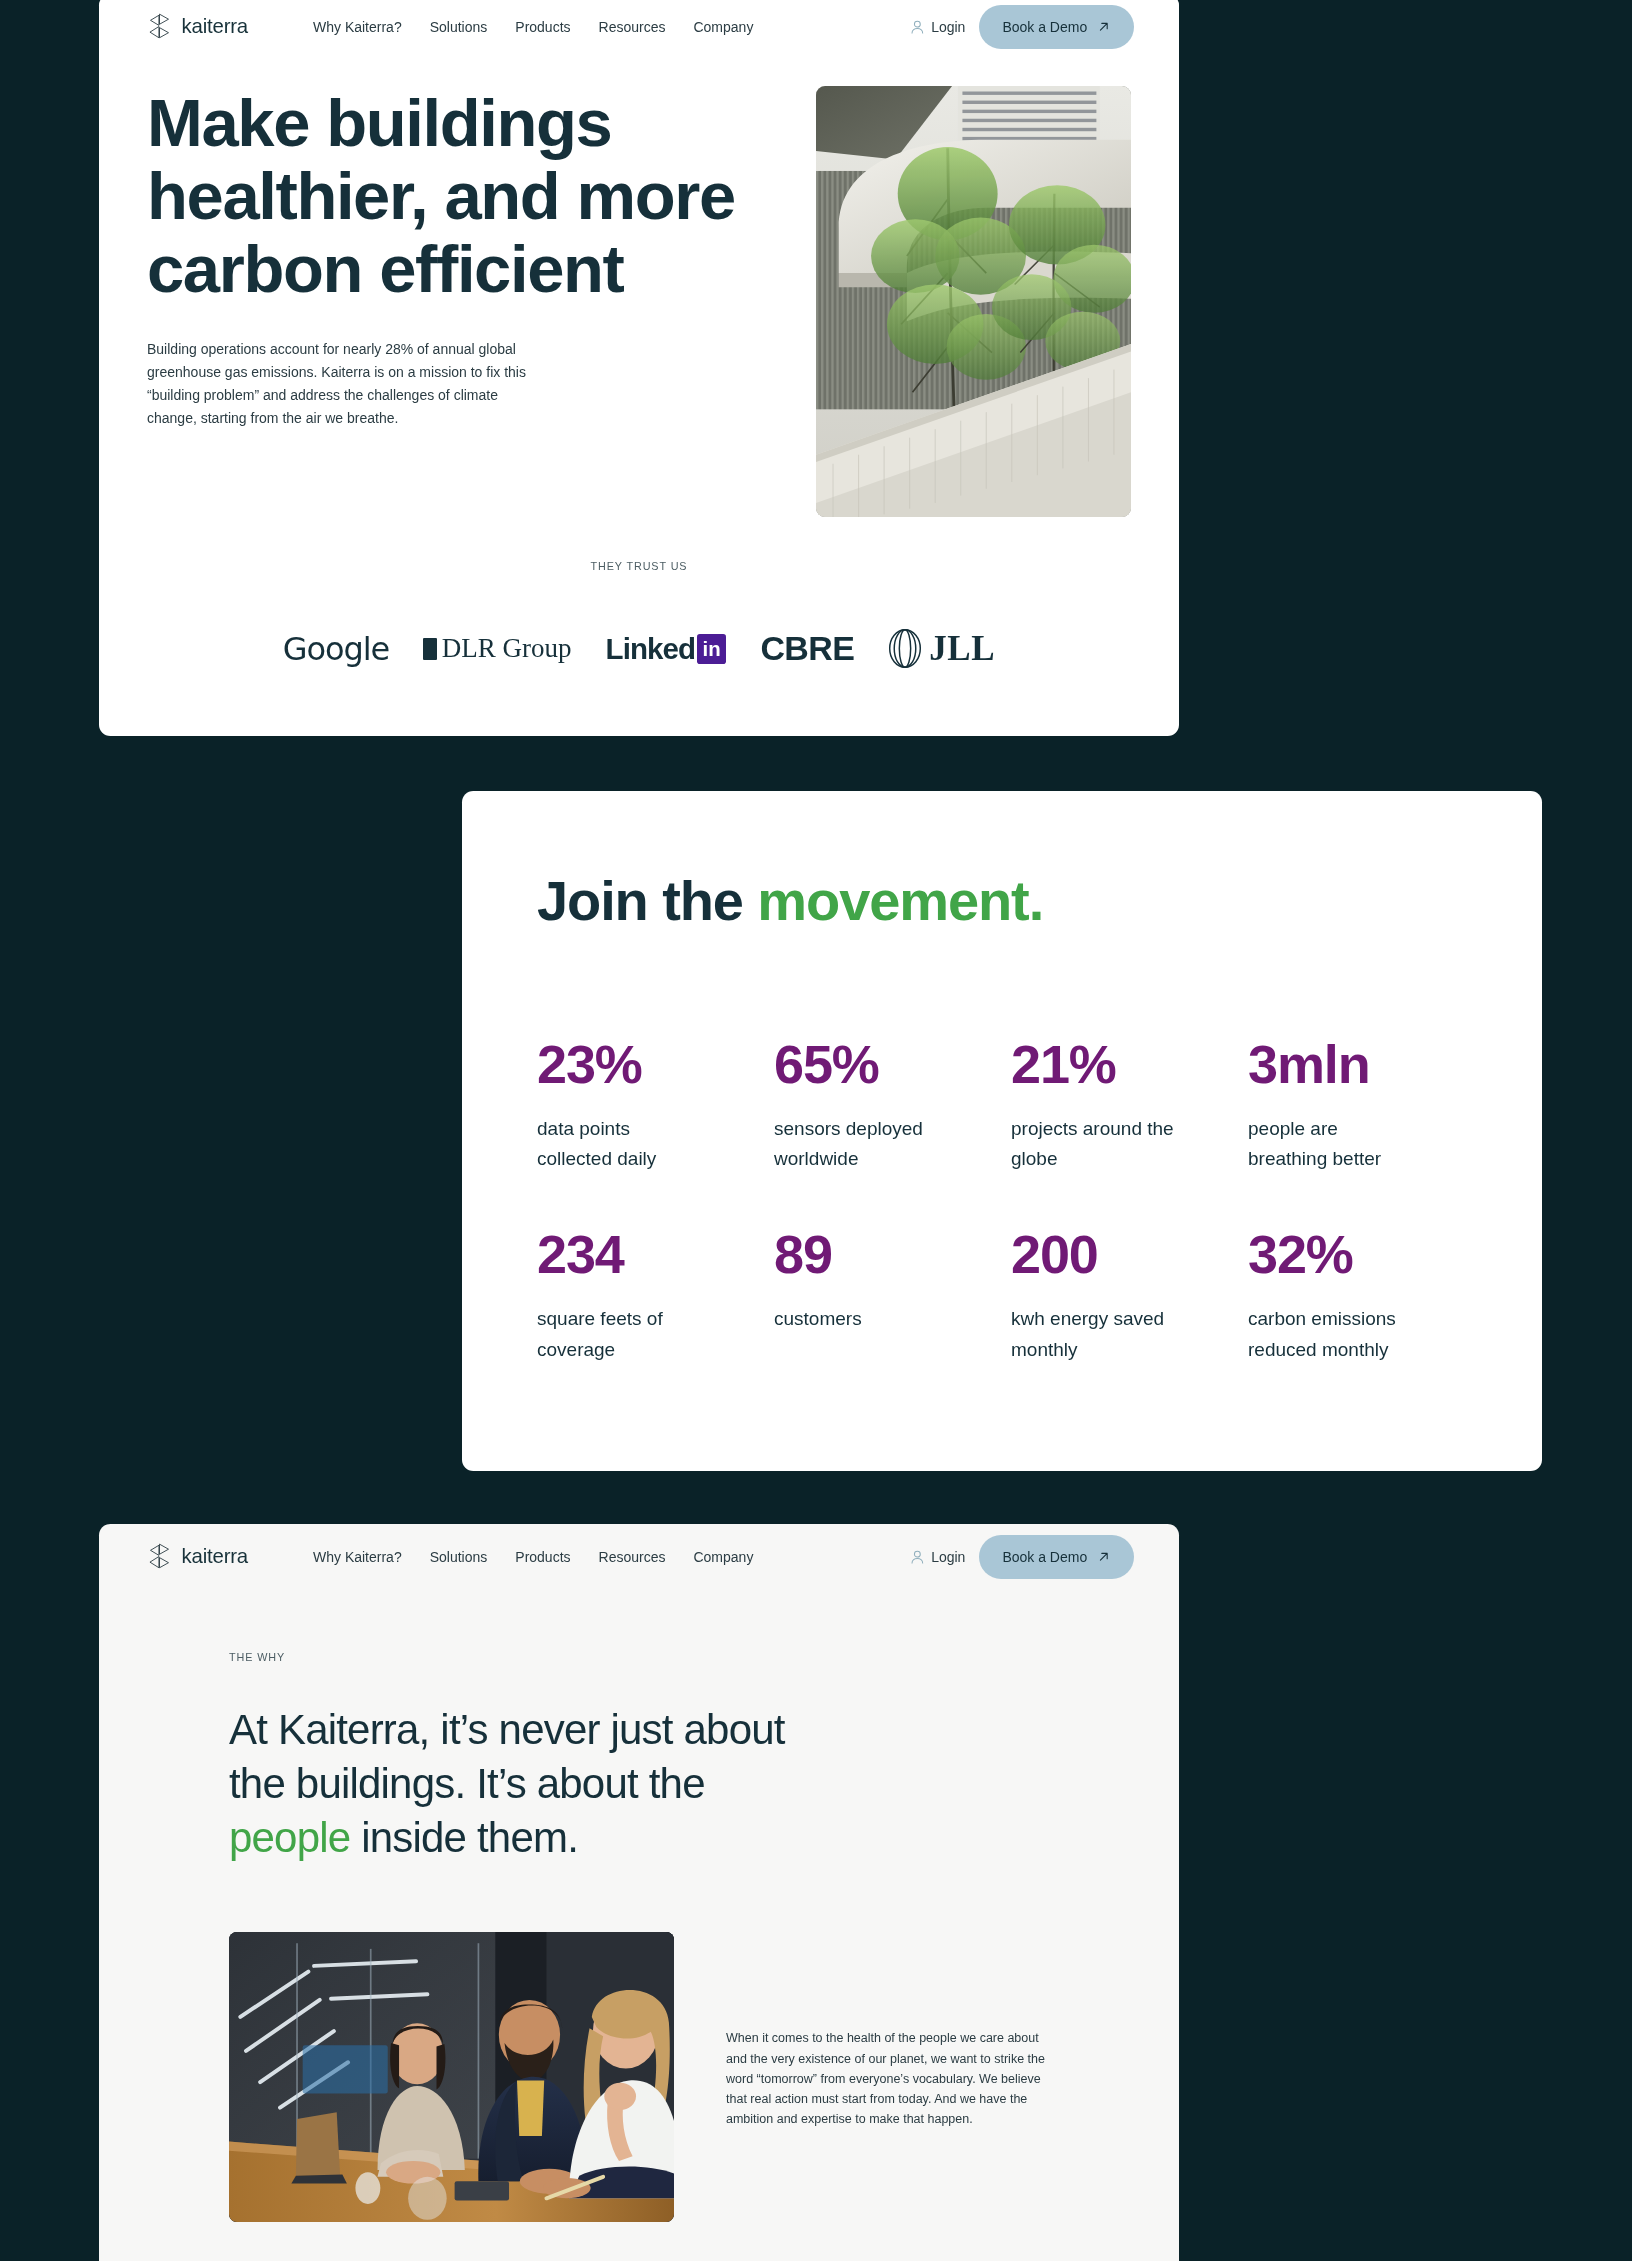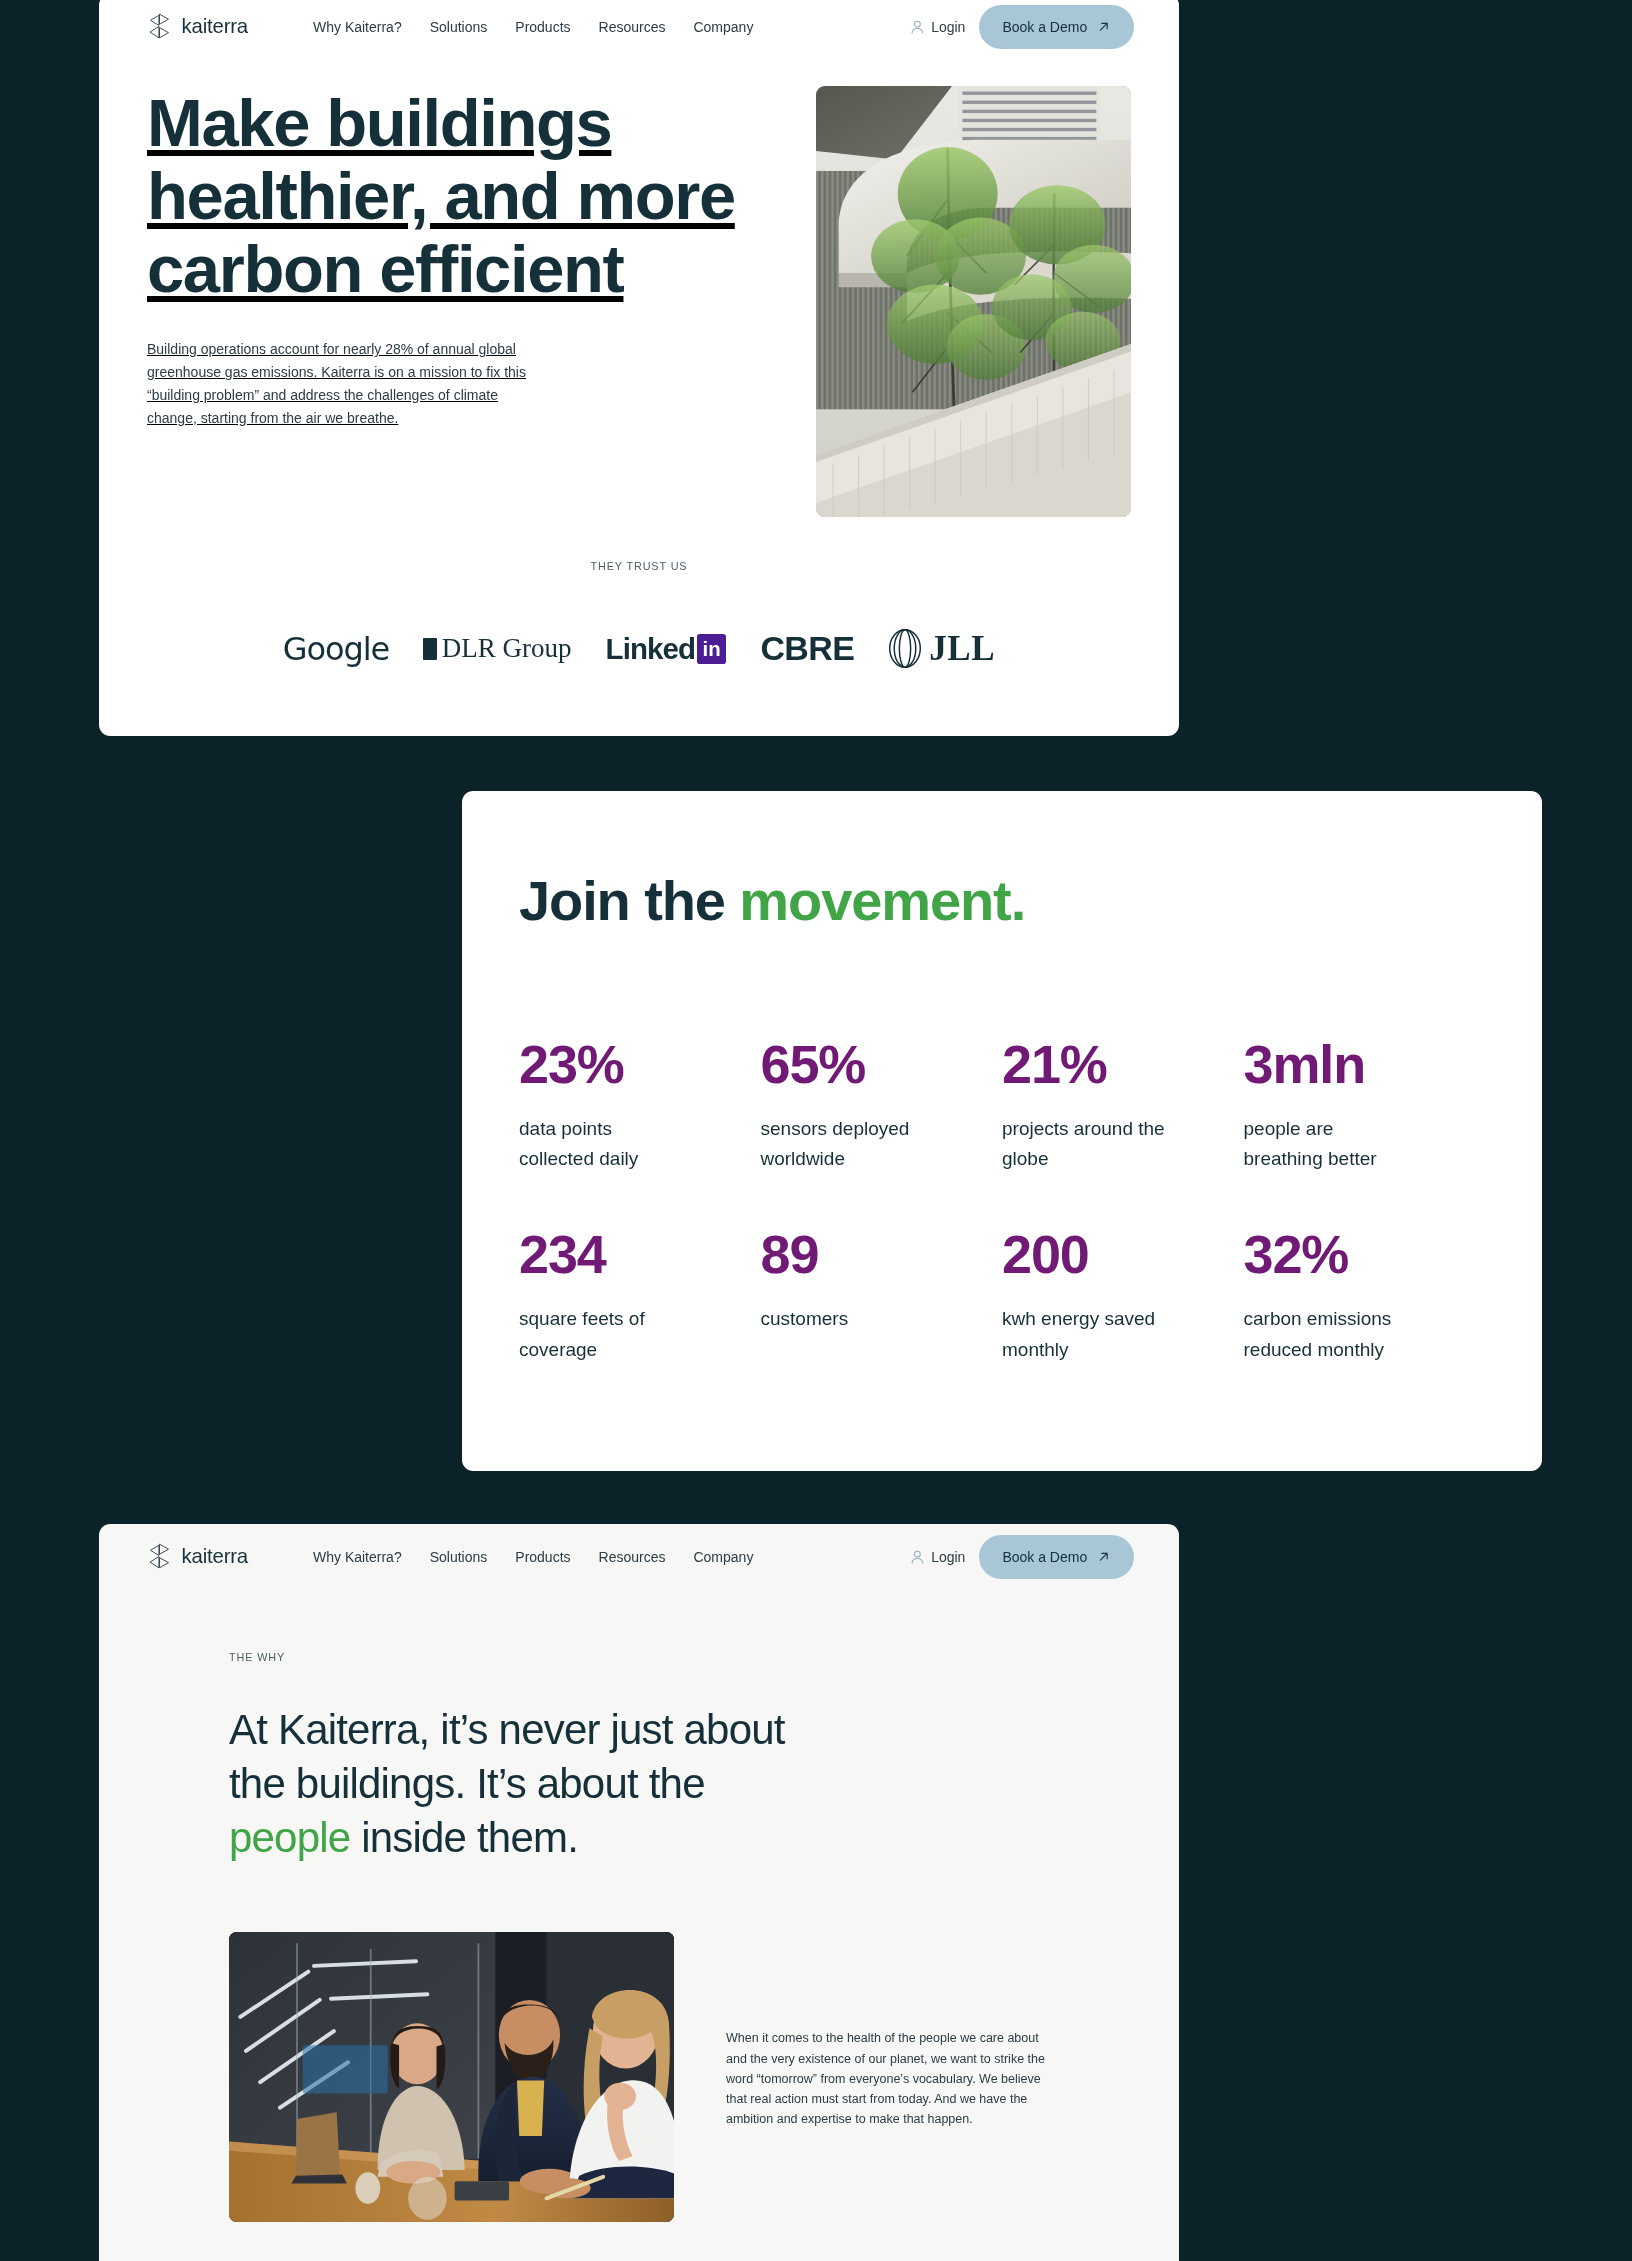--- a/index.html
+++ b/index.html
@@ -11,21 +11,21 @@
   }
   body { width:1632px; min-height:2261px; position:relative; overflow-x:hidden; }
 
   
   .card {
     background:#FFFFFF;
     border-radius:11.3px;
     position:absolute;
   }
   #card-hero   { left:99px;  top:-5.7px;   width:1080px; height:742px; }
-  #card-stats  { left:462px;  top:791px;  width:1080px; height:680px; }
+  #card-stats  { left:462px;  top:791px;  width:1080px; height:680px;padding-left:18px; }
   #card-why    { left:99px;  top:1524px;  width:1080px; height:788px; background:#F7F7F6; }
 
   
   .navbar {
     display:flex; align-items:center;
     height:65px;
     padding:0 45px 0 48px;
   }
   .brand { display:flex; align-items:center; gap:9.6px; }
   .brand-mark { width:25px; height:27px; flex:none; display:block; }
@@ -48,21 +48,21 @@
     background:#A9C6D6; color:#16303A;
     border:none; border-radius:34px;
     height:44px; padding:0 23px;
     display:flex; align-items:center; gap:10.2px;
     font-size:14px; font-family:inherit; cursor:pointer;
     white-space:nowrap;
   }
   .arrow-ne { width:13.6px; height:13.6px; display:block; }
 
   
-  .hero-body { display:flex; padding:27px 48px 0 48px;text-decoration:underline; }
+  .hero-body { display:flex; padding:27px 48px 0 48px; }
   .hero-left { width:663px; }
   h1.hero-title {
     font-size:67px; line-height:1.09;
     color:#16303A; font-weight:700;
     letter-spacing:-1.4px;
     max-width:640px;
   }
   .hero-para {
     margin-top:33px;
     width:397px;

